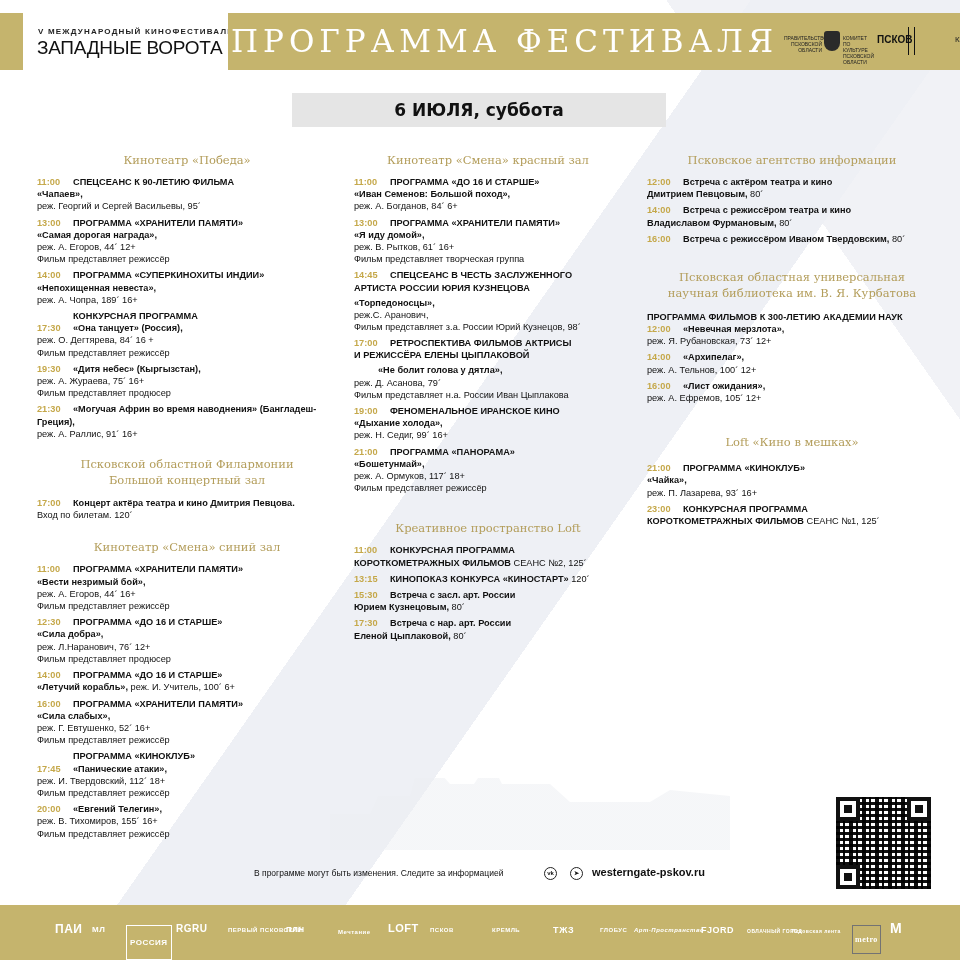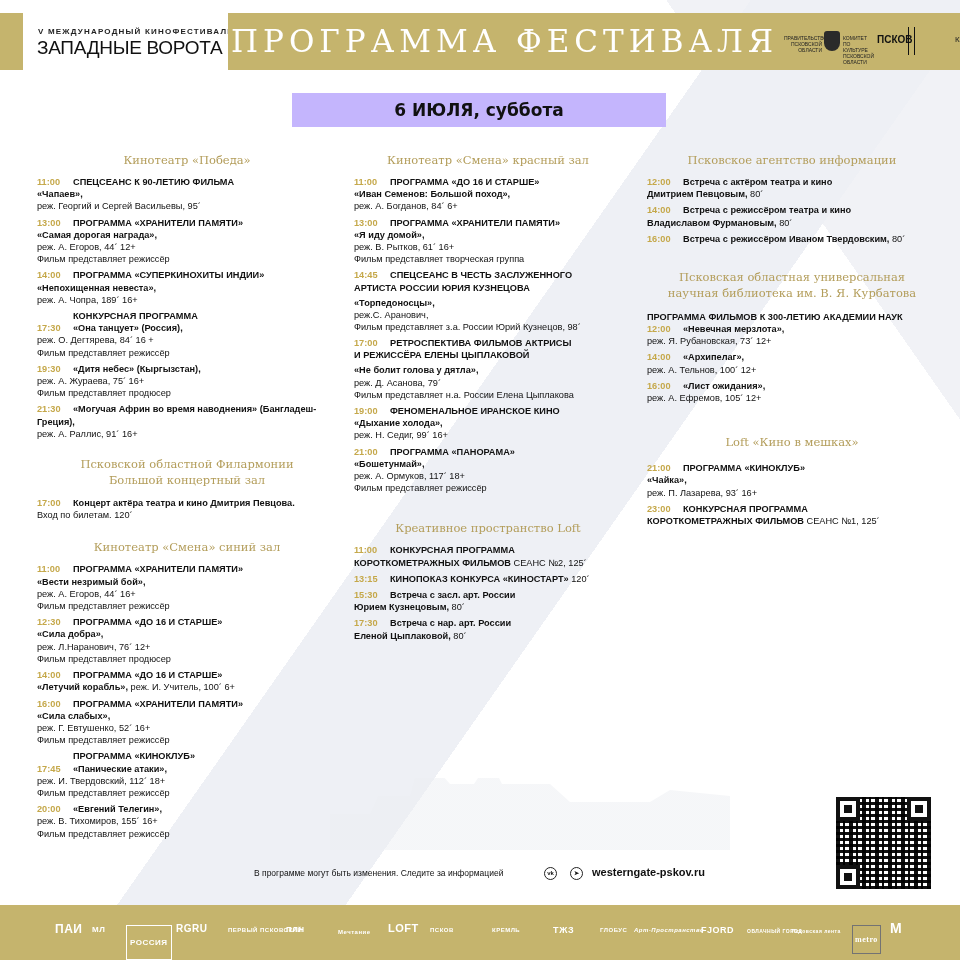--- a/index.html
+++ b/index.html
@@ -22,21 +22,21 @@
   .header .logo-sup { position: absolute; left: 38px; top: 14px; font-size: 8px; font-weight: bold; letter-spacing: 1.2px; color: #222; }
   .header .logo-main { position: absolute; left: 37px; top: 24px; font-family: "Liberation Sans", sans-serif; font-size: 19px; letter-spacing: -0.3px; color: #111; }
   .header .gold-band { position: absolute; left: 228px; top: 0; width: 732px; height: 57px; background: #c5b46d; }
   .header .title { position: absolute; left: 231px; top: 10px; font-family: "DejaVu Serif", serif; font-size: 31px; letter-spacing: 5px; color: #fff; }
   .header .partner-small { position: absolute; top: 22px; font-size: 5px; color: #222; line-height: 6px; }
   .header .emblem { position: absolute; left: 824px; top: 18px; width: 16px; height: 20px; background: #2a2a2a; border-radius: 3px 3px 8px 8px; }
   .header .pskov { position: absolute; left: 877px; top: 21px; font-size: 10px; font-weight: bold; color: #111; }
   .header .kreativ { position: absolute; left: 917px; top: 22px; font-size: 8px; color: #222; letter-spacing: .5px; padding-left: 38px; }
   .header .kreativ-lines { position: absolute; left: 908px; top: 14px; width: 7px; height: 28px; border-left: 1px solid #111; border-right: 1px solid #111; }
 
-  .date-banner { position: absolute; left: 292px; top: 93px; width: 374px; height: 34px; background: #c4b5fd; z-index: 2; text-align: center; }
+  .date-banner { position: absolute; left: 292px; top: 93px; width: 374px; height: 34px; background: #e5e5e5; z-index: 2; text-align: center; }
   .date-banner span { font-family: "DejaVu Sans", sans-serif; font-size: 17px; font-weight: bold; line-height: 34px; color: #111; }
 
   .col { position: absolute; z-index: 2; }
   .venue { font-family: "DejaVu Serif", serif; color: #b39d5a; font-size: 11.5px; text-align: center; line-height: 16px; margin-bottom: 8px; }
   .ev { font-size: 9.2px; line-height: 12.2px; margin-bottom: 4px; }
   .ev .time { color: #c5a84a; font-weight: bold; display: inline-block; width: 36px; }
   .ev .head { font-weight: bold; text-transform: none; }
   .ev .film { font-weight: bold; display: block; }
   .ev .line { display: block; }
   .prog-indent { display: block; font-weight: bold; padding-left: 36px; }
@@ -183,23 +183,23 @@
   <div class="ev">
     <span class="time">14:45</span><span class="head">СПЕЦСЕАНС В ЧЕСТЬ ЗАСЛУЖЕННОГО</span>
     <span class="block-title">АРТИСТА РОССИИ ЮРИЯ КУЗНЕЦОВА</span>
     <span class="film" style="margin-top:3px;">«Торпедоносцы»,</span>
     <span class="line">реж.С. Аранович,</span>
     <span class="line">Фильм представляет з.а. России Юрий Кузнецов, 98´</span>
   </div>
   <div class="ev">
     <span class="time">17:00</span><span class="head">РЕТРОСПЕКТИВА ФИЛЬМОВ АКТРИСЫ</span>
     <span class="block-title">И РЕЖИССЁРА ЕЛЕНЫ ЦЫПЛАКОВОЙ</span>
-    <span class="film" style="margin-top:3px;">«Не болит голова у дятла»,</span>
+    <span class="film" style="margin-top:3px;margin-left:24px;">«Не болит голова у дятла»,</span>
     <span class="line">реж. Д. Асанова, 79´</span>
-    <span class="line">Фильм представляет н.а. России Елена Цыплакова</span>
+    <span class="line">Фильм представляет н.а. России Иван Цыплакова</span>
   </div>
   <div class="ev">
     <span class="time">19:00</span><span class="head">ФЕНОМЕНАЛЬНОЕ ИРАНСКОЕ КИНО</span>
     <span class="film">«Дыхание холода»,</span>
     <span class="line">реж. Н. Седиг, 99´ 16+</span>
   </div>
   <div class="ev">
     <span class="time">21:00</span><span class="head">ПРОГРАММА «ПАНОРАМА»</span>
     <span class="film">«Бошетунмай»,</span>
     <span class="line">реж. А. Ормуков, 117´ 18+</span>

